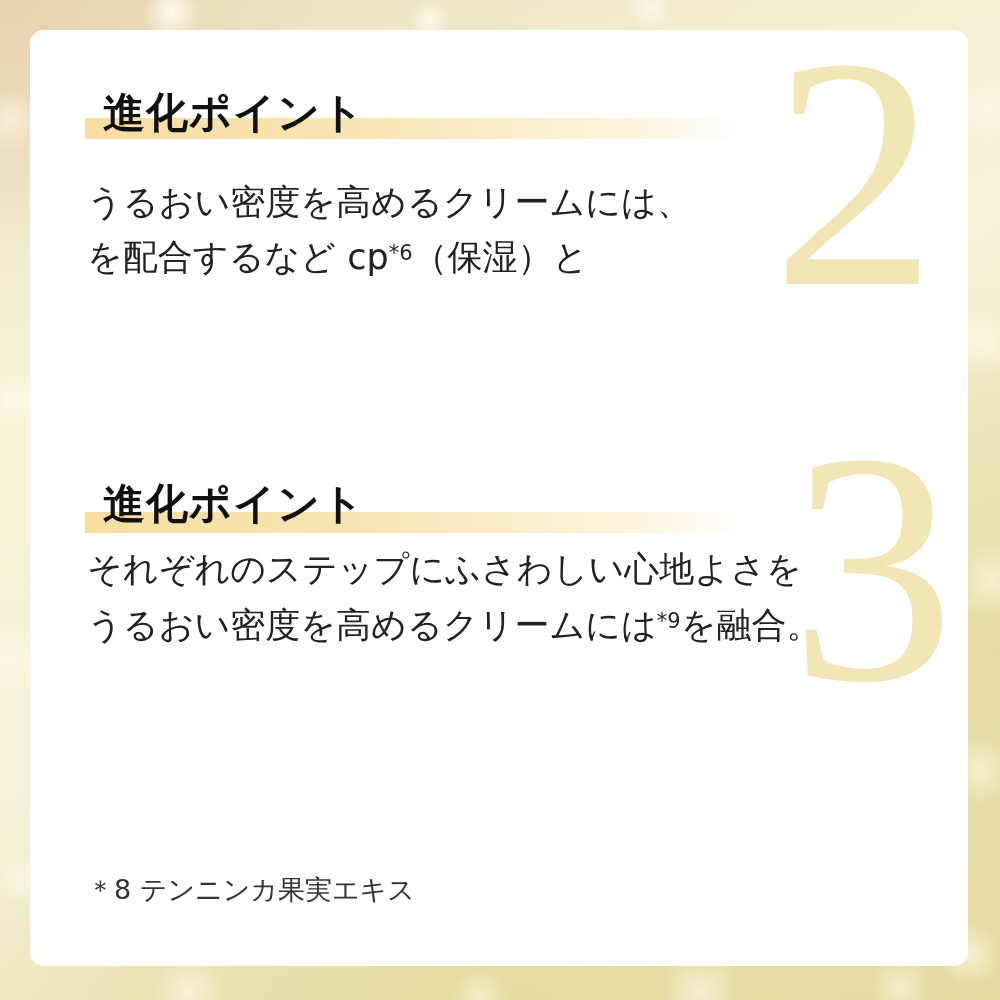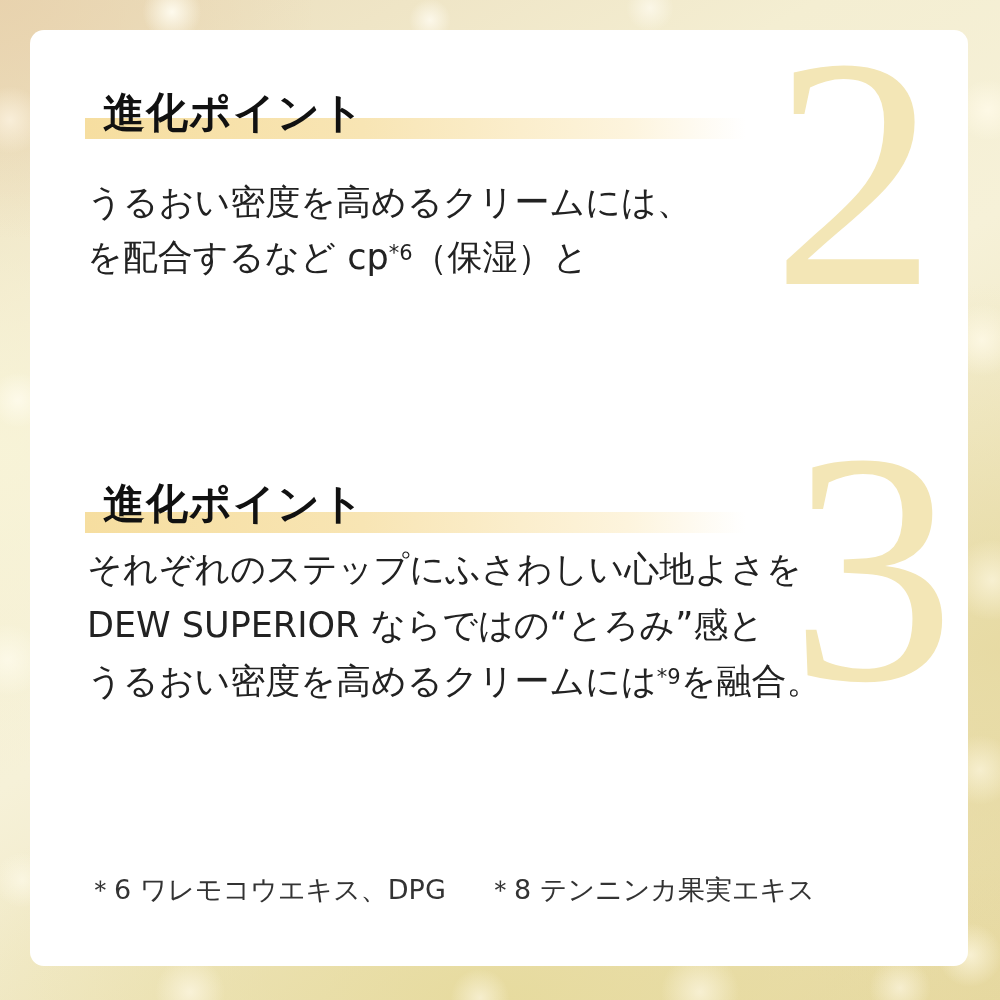--- a/index.html
+++ b/index.html
@@ -93,23 +93,21 @@
       <div><span>を配合するなど cp</span><span class="sup">*6</span><span>（保湿）と</span></div>
     </div>
   </section>
 
   <section class="sec">
     <div class="numeral n3">3</div>
     <div class="bar b3"></div>
     <h2 class="sec-title t3">進化ポイント</h2>
     <div class="body-text bd3">
       <div><span>それぞれのステップにふさわしい心地よさを</span><span class="sup"></span><span></span></div>
-      <div><span>DEW SUPERIOR ならではの“とろみ”感と</span><span class="sup"></span><span></span></div>
       <div><span>うるおい密度を高めるクリームには</span><span class="sup">*9</span><span>を融合。</span></div>
     </div>
   </section>
 
   <div class="footnotes">
-    <div><span>＊6 ワレモコウエキス、DPG</span><span class="sup"></span><span></span></div>
     <div><span>＊8 テンニンカ果実エキス</span><span class="sup"></span><span></span></div>
   </div>
 
 </div>
 
 </body></html>

